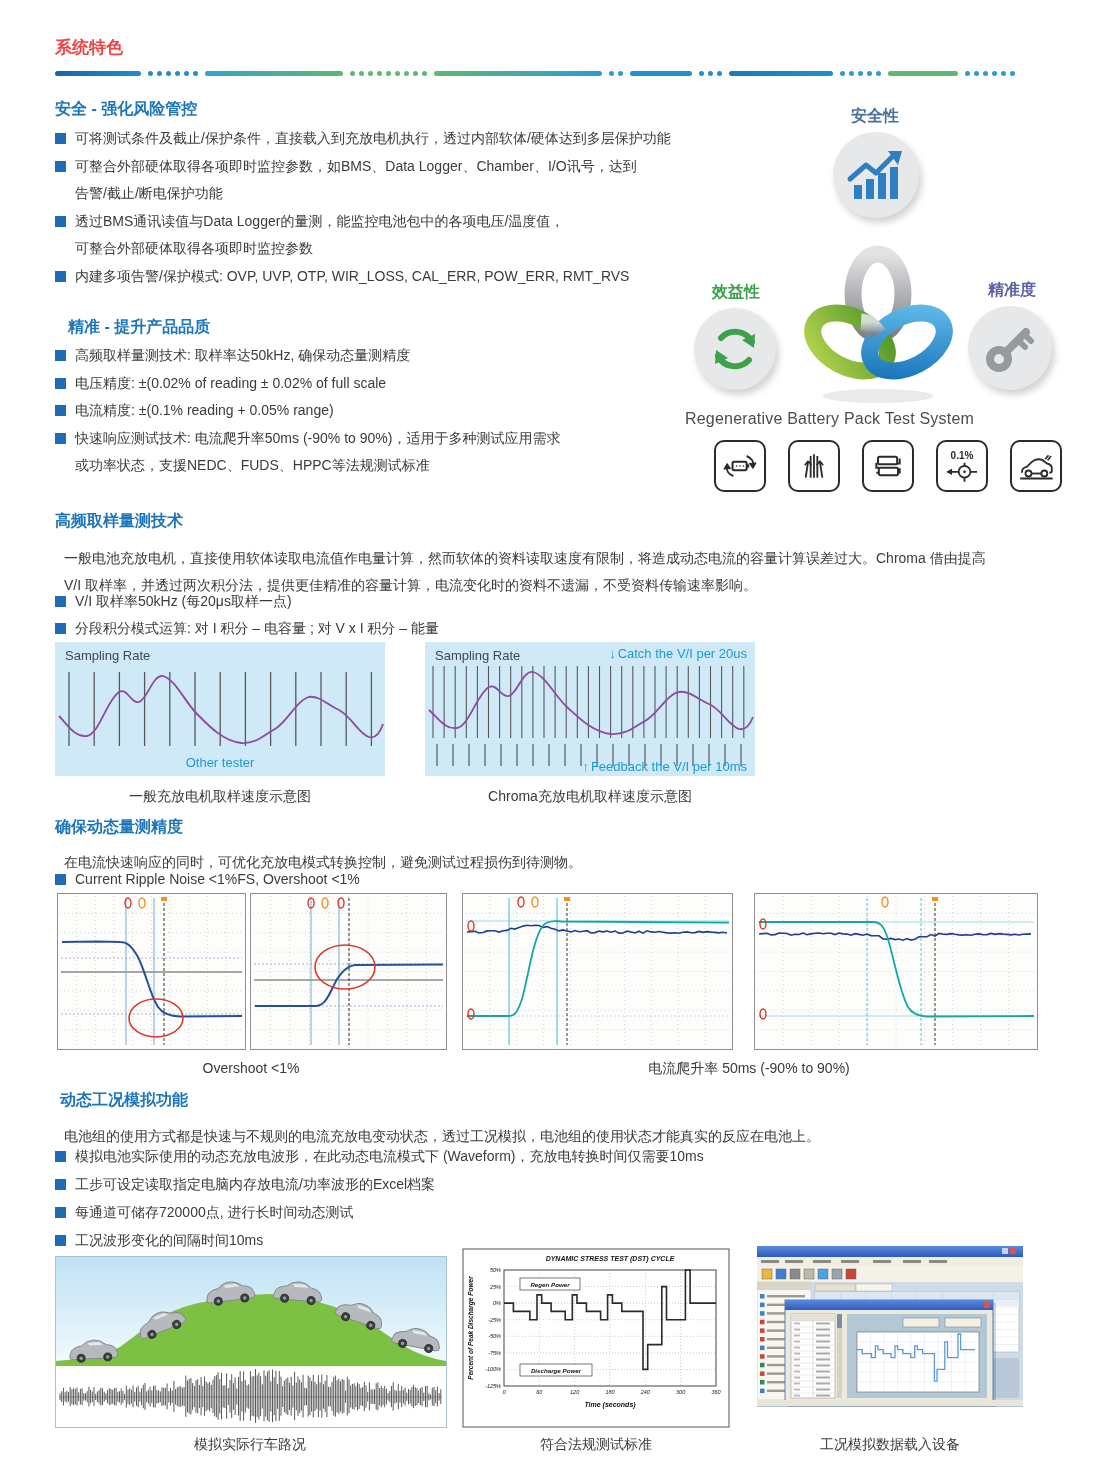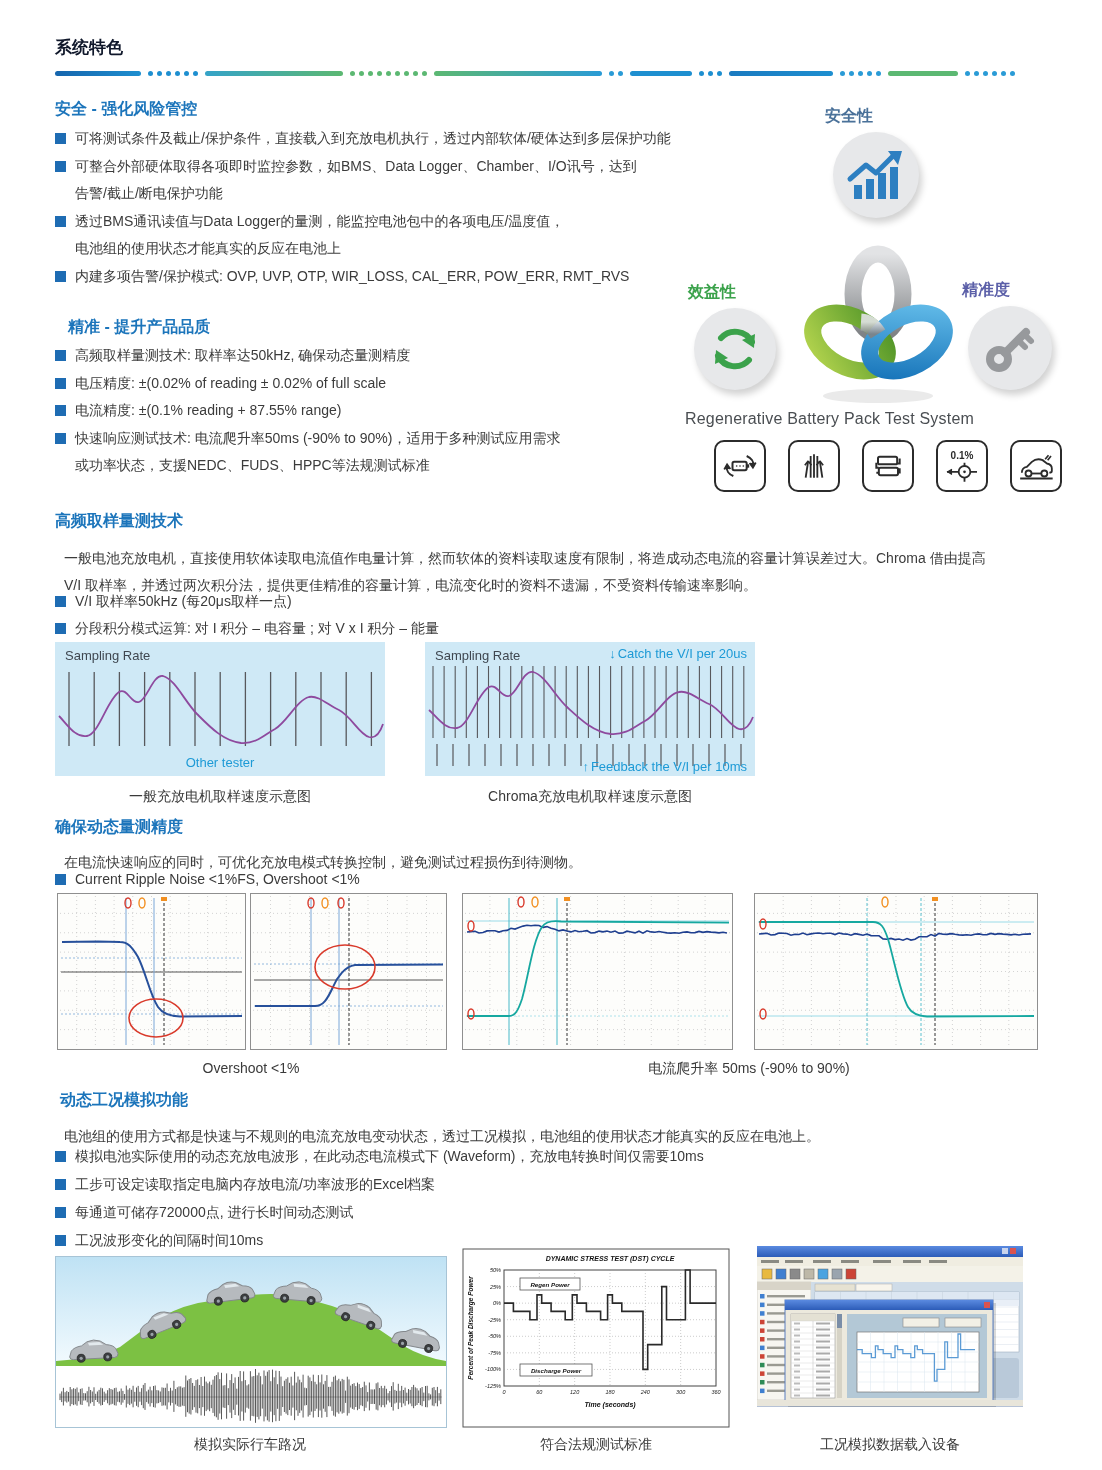--- a/index.html
+++ b/index.html
@@ -1,30 +1,30 @@
 <!DOCTYPE html>
 <html><head>
 <meta charset="utf-8">
 <style>
   html,body{margin:0;padding:0}
   body{width:1102px;height:1470px;position:relative;background:#ffffff;
        font-family:"Liberation Sans",sans-serif;color:#3b3b3b;overflow:hidden}
   .abs{position:absolute}
-  .page-title{font-size:17px;font-weight:700;color:#0f172a;margin:0}
+  .page-title{font-size:17px;font-weight:700;color:#ef4444;margin:0}
   .sec-h{font-size:16px;font-weight:700;color:#1c75bb;margin:0}
   .bt{font-size:14px;line-height:27.5px}
   .para{font-size:14px;line-height:27px;margin:9px}
   .sq{width:11px;height:11px;background:#1e6cb3;flex:none;margin:8px 9px 0 0}
   .brow{display:flex;align-items:flex-start}
   .cont{padding-left:20px}
   .divider{display:flex;align-items:center;gap:7px;height:6px;width:990px}
   .dbar{height:5px;border-radius:3px;flex:none}
   .dgroup{display:flex;gap:4px;flex:none}
   .ddot{width:5px;height:5px;border-radius:50%}
-  .tri-label{font-size:16px;font-weight:700;}
+  .tri-label{font-size:16px;font-weight:700;text-align:center}
   .circle{border-radius:50%;background:#e7e8ea;box-shadow:3px 5px 7px rgba(0,0,0,.18);
           display:flex;align-items:center;justify-content:center}
   .sysname{font-size:16px;color:#4a4e52;font-weight:500;text-align:left;letter-spacing:.2px}
   .iconrow{display:flex;gap:22px}
   .fbox{width:48px;height:48px;border:2.2px solid #2b2b2b;border-radius:10px;
         display:flex;align-items:center;justify-content:center;background:#fff}
   .spanel{width:330px;height:134px;background:#cfe9f6}
   .sp-label{position:absolute;top:6px;left:10px;font-size:13px;color:#3f4750}
   .note{color:#1d9ad6;font-size:13px}
   .notewrap{position:absolute;display:flex;gap:2px;align-items:center}
@@ -99,41 +99,41 @@
       <span class="bt">可整合外部硬体取得各项即时监控参数，如BMS、Data Logger、Chamber、I/O讯号，达到</span>
     </div>
   <div class="brow cont">
       <span class="bt">告警/截止/断电保护功能</span>
     </div>
   <div class="brow">
       <span class="sq"></span>
       <span class="bt">透过BMS通讯读值与Data Logger的量测，能监控电池包中的各项电压/温度值，</span>
     </div>
   <div class="brow cont">
-      <span class="bt">电池组的使用状态才能真实的反应在电池上</span>
+      <span class="bt">可整合外部硬体取得各项即时监控参数</span>
     </div>
   <div class="brow">
       <span class="sq"></span>
       <span class="bt">内建多项告警/保护模式: OVP, UVP, OTP, WIR_LOSS, CAL_ERR, POW_ERR, RMT_RVS</span>
     </div>
 </div>
 
 <h2 class="abs sec-h" style="left:68px;top:317px">精准 - 提升产品品质</h2>
 <div class="abs" style="left:55px;top:342px;width:645px">
   <div class="brow">
       <span class="sq"></span>
       <span class="bt">高频取样量测技术: 取样率达50kHz, 确保动态量测精度</span>
     </div>
   <div class="brow">
       <span class="sq"></span>
       <span class="bt">电压精度: ±(0.02% of reading ± 0.02% of full scale</span>
     </div>
   <div class="brow">
       <span class="sq"></span>
-      <span class="bt">电流精度: ±(0.1% reading + 87.55% range)</span>
+      <span class="bt">电流精度: ±(0.1% reading + 0.05% range)</span>
     </div>
   <div class="brow">
       <span class="sq"></span>
       <span class="bt">快速响应测试技术: 电流爬升率50ms (-90% to 90%)，适用于多种测试应用需求</span>
     </div>
   <div class="brow cont">
       <span class="bt">或功率状态，支援NEDC、FUDS、HPPC等法规测试标准</span>
     </div>
 </div>
 

